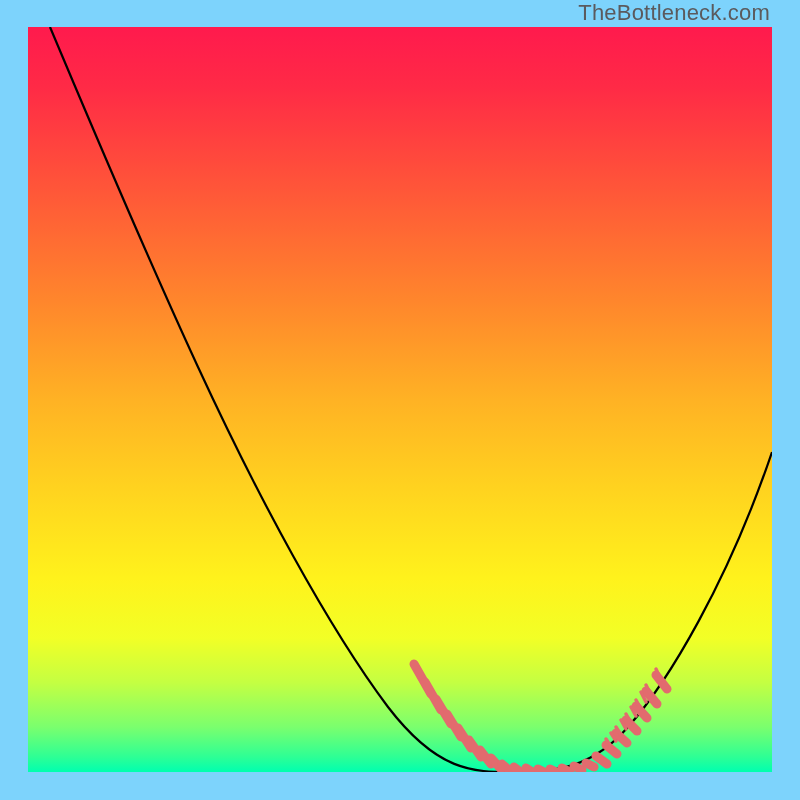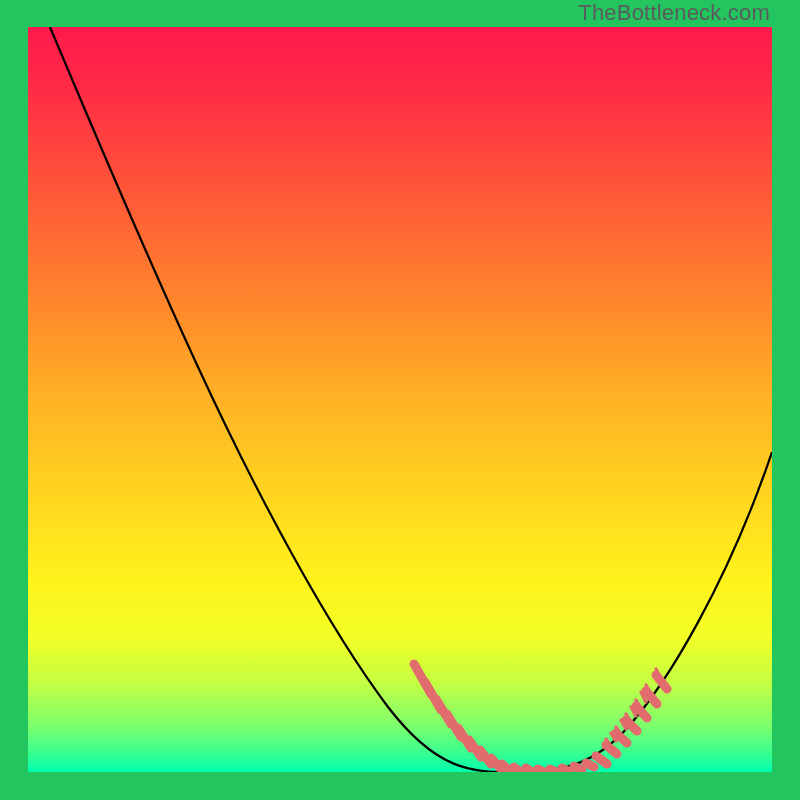--- a/index.html
+++ b/index.html
@@ -7,21 +7,21 @@
     padding: 0;
     width: 800px;
     height: 800px;
     overflow: hidden;
     background: #000;
     font-family: Arial, Helvetica, sans-serif;
   }
   .outer {
     width: 800px;
     height: 800px;
-    background: #22c55e;
+    background: #7dd3fc;
     position: relative;
   }
   .plot {
     position: absolute;
     left: 28px;
     top: 27px;
     width: 744px;
     height: 745px;
     background: linear-gradient(to bottom,
       #ff1a4d 0%,

